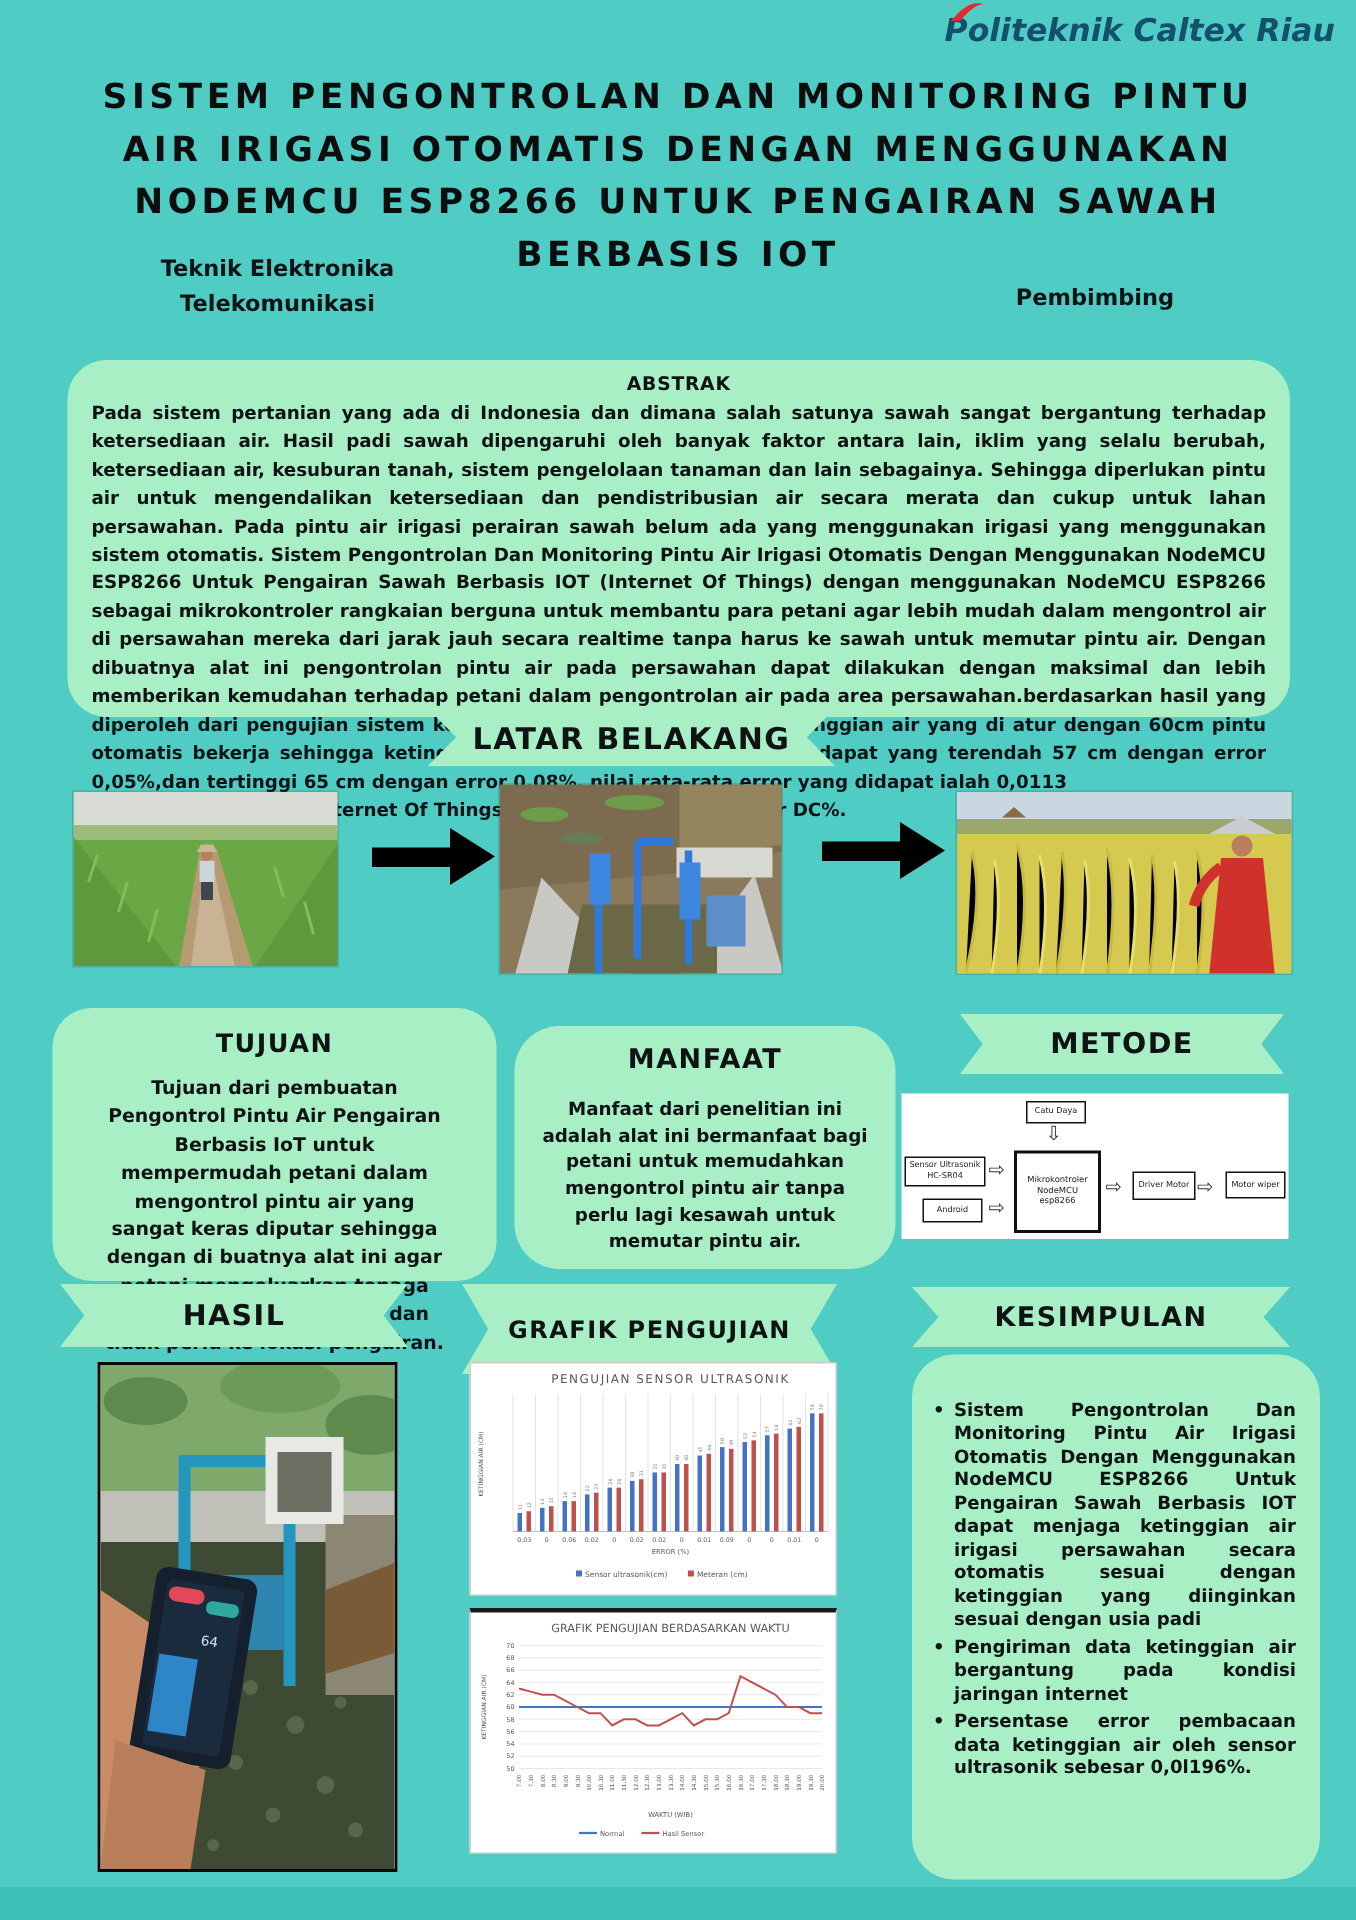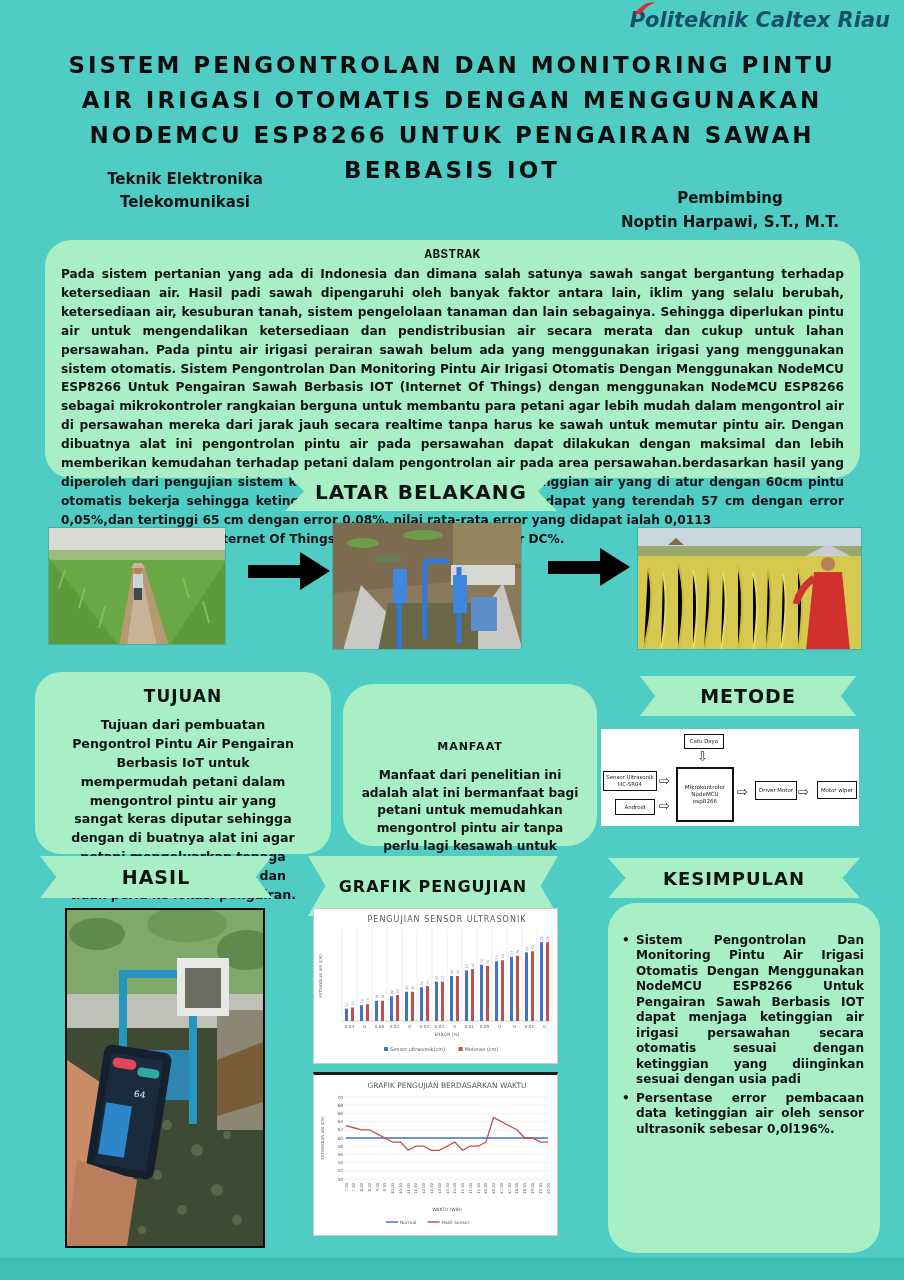--- a/index.html
+++ b/index.html
@@ -20,21 +20,21 @@
   .logo-swoosh{position:absolute;left:2px;top:-7px;width:34px;height:14px;}
   .poster-title{left:52px;top:48px;width:800px;text-align:center;
         font-size:23px;font-weight:bold;letter-spacing:3px;line-height:1.52;color:#0d0d0d;}
   .author-block{left:40px;top:168px;width:290px;text-align:center;
         font-size:15px;font-weight:bold;line-height:1.55;}
   .advisor-block{left:590px;top:186px;width:280px;text-align:center;
         font-size:15px;font-weight:bold;line-height:1.6;}
   
   .panel{background:var(--panel);border-radius:26px;}
   .abstract{left:45px;top:240px;width:815px;height:238px;padding:8px 16px 6px;}
-  .abstract h3{text-align:center;font-size:12.5px;letter-spacing:.5px;margin-bottom:3px;font-family:Liberation Mono, monospace;}
+  .abstract h3{text-align:center;font-size:12.5px;letter-spacing:.5px;margin-bottom:3px;}
   .abstract p{font-size:12.2px;font-weight:bold;text-align:justify;line-height:1.55;}
   .abstract .kw{text-align:left;}
   
   .ribbon{background:var(--panel);display:flex;align-items:center;justify-content:center;
         font-weight:bold;letter-spacing:1px;
         clip-path:polygon(0 0,100% 0,93% 50%,100% 100%,0 100%,7% 50%);}
   .r-latar{left:285px;top:472px;width:272px;height:39px;font-size:20px;}
   .r-metode{left:640px;top:676px;width:216px;height:40px;font-size:19px;}
   .r-hasil{left:40px;top:856px;width:232px;height:42px;font-size:19px;}
   .r-grafik{left:308px;top:856px;width:250px;height:60px;font-size:16px;}
@@ -43,21 +43,21 @@
   .photo{border:1px solid #00000022;display:block;}
   .arrow{display:flex;align-items:center;}
   .arrow .shaft{width:52px;height:13px;background:#000;}
   .arrow .head{width:0;height:0;border-top:19px solid transparent;
         border-bottom:19px solid transparent;border-left:30px solid #000;}
   
   .tujuan{left:35px;top:672px;width:296px;height:182px;padding:14px 34px;text-align:center;}
   .tujuan h3{font-size:17px;letter-spacing:1px;margin-bottom:10px;}
   .tujuan p{font-size:12.6px;font-weight:bold;line-height:1.5;}
   .manfaat{left:343px;top:684px;width:254px;height:162px;padding:12px 14px;text-align:center;border-radius:30px;}
-  .manfaat h3{font-size:11px;letter-spacing:1px;margin-bottom:14px;margin-top:44px;}
+  .manfaat h3{font-size:18px;letter-spacing:1px;margin-bottom:14px;}
   .manfaat p{font-size:12.2px;font-weight:bold;line-height:1.45;}
   
   .diagram{left:601px;top:729px;width:258px;height:97px;background:#fff;}
   .dblock{position:absolute;border:1px solid #111;background:#fff;display:flex;
         align-items:center;justify-content:center;text-align:center;
         font-size:5.4px;line-height:1.25;padding:1px;color:#222;}
   .dblock.main{border-width:2px;font-size:5.6px;}
   .darrow{position:absolute;color:#333;font-size:13px;line-height:1;}
   
   .hasil-photo{left:65px;top:908px;width:200px;height:340px;border:2px solid #0a0a0a;background:#fff;}
@@ -84,21 +84,20 @@
 </div>
 
 <div class="abs poster-title">SISTEM PENGONTROLAN DAN MONITORING PINTU AIR IRIGASI OTOMATIS DENGAN MENGGUNAKAN NODEMCU ESP8266 UNTUK PENGAIRAN SAWAH BERBASIS IOT</div>
 
 <div class="abs author-block">
   <div>Teknik Elektronika Telekomunikasi</div>
 </div>
 
 <div class="abs advisor-block">
   <div>Pembimbing</div>
-  <div>Noptin Harpawi, S.T., M.T.</div>
 </div>
 
 <div class="abs panel abstract">
   <h3>ABSTRAK</h3>
   <p>Pada sistem pertanian yang ada di Indonesia dan dimana salah satunya sawah sangat bergantung terhadap ketersediaan air. Hasil padi sawah dipengaruhi oleh banyak faktor antara lain, iklim yang selalu berubah, ketersediaan air, kesuburan tanah, sistem pengelolaan tanaman dan lain sebagainya. Sehingga diperlukan pintu air untuk mengendalikan ketersediaan dan pendistribusian air secara merata dan cukup untuk lahan persawahan. Pada pintu air irigasi perairan sawah belum ada yang menggunakan irigasi yang menggunakan sistem otomatis. Sistem Pengontrolan Dan Monitoring Pintu Air Irigasi Otomatis Dengan Menggunakan NodeMCU ESP8266 Untuk Pengairan Sawah Berbasis IOT (Internet Of  Things) dengan menggunakan NodeMCU ESP8266 sebagai mikrokontroler rangkaian berguna untuk membantu para petani agar lebih mudah dalam mengontrol air di persawahan mereka dari jarak jauh secara realtime tanpa harus ke sawah untuk memutar pintu air. Dengan dibuatnya alat ini pengontrolan pintu air pada persawahan dapat dilakukan dengan maksimal dan lebih memberikan kemudahan terhadap petani dalam pengontrolan air pada area persawahan.berdasarkan hasil yang diperoleh dari pengujian sistem kerja pintu air otomatis dengan ketinggian air yang di atur dengan 60cm pintu otomatis bekerja  sehingga ketinggian air stabil pada ketinggian di dapat yang terendah 57 cm dengan error 0,05%,dan tertinggi 65 cm dengan error 0.08%. nilai rata-rata error yang didapat ialah 0,0113</p>
   <p class="kw">Kata kunci: Pintu air,  Internet Of  Things, NodeMCU ESP8266, Motor DC%.</p>
 </div>
 
 <div class="abs ribbon r-latar">LATAR BELAKANG</div>
 
@@ -392,17 +391,18 @@
       <line x1="72" y1="147" x2="84" y2="147" stroke="#4472C4" stroke-width="1.5"></line>
       <text x="86" y="149" font-size="4.5" fill="#595959">Normal</text>
       <line x1="113.6" y1="147" x2="125.6" y2="147" stroke="#C0504D" stroke-width="1.5"></line>
       <text x="127.6" y="149" font-size="4.5" fill="#595959">Hasil Sensor</text>
     </svg>
 </div>
 
 <div class="abs panel kesimpulan">
   <ul id="kesimpulan-list">
       <li>Sistem Pengontrolan Dan Monitoring Pintu Air Irigasi Otomatis Dengan Menggunakan NodeMCU ESP8266 Untuk Pengairan Sawah Berbasis IOT dapat menjaga ketinggian air irigasi persawahan secara otomatis sesuai dengan ketinggian yang diinginkan sesuai dengan usia padi</li>
+      <li>Pengiriman data ketinggian air bergantung pada kondisi jaringan internet</li>
       <li>Persentase error pembacaan data ketinggian air oleh sensor ultrasonik sebesar 0,0l196%.</li>
     </ul>
 </div>
 
 <div class="abs footer-band"></div>
 
 </body></html>

